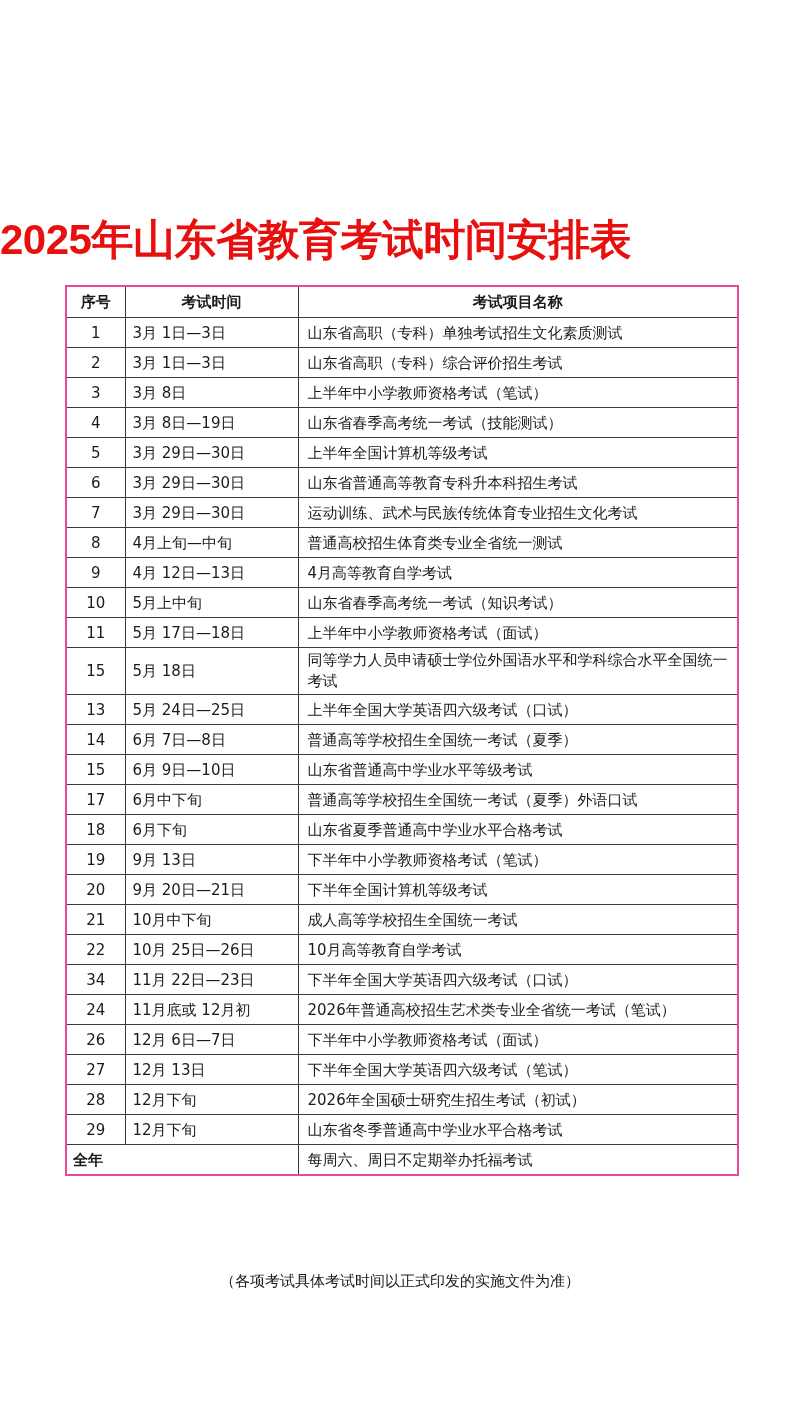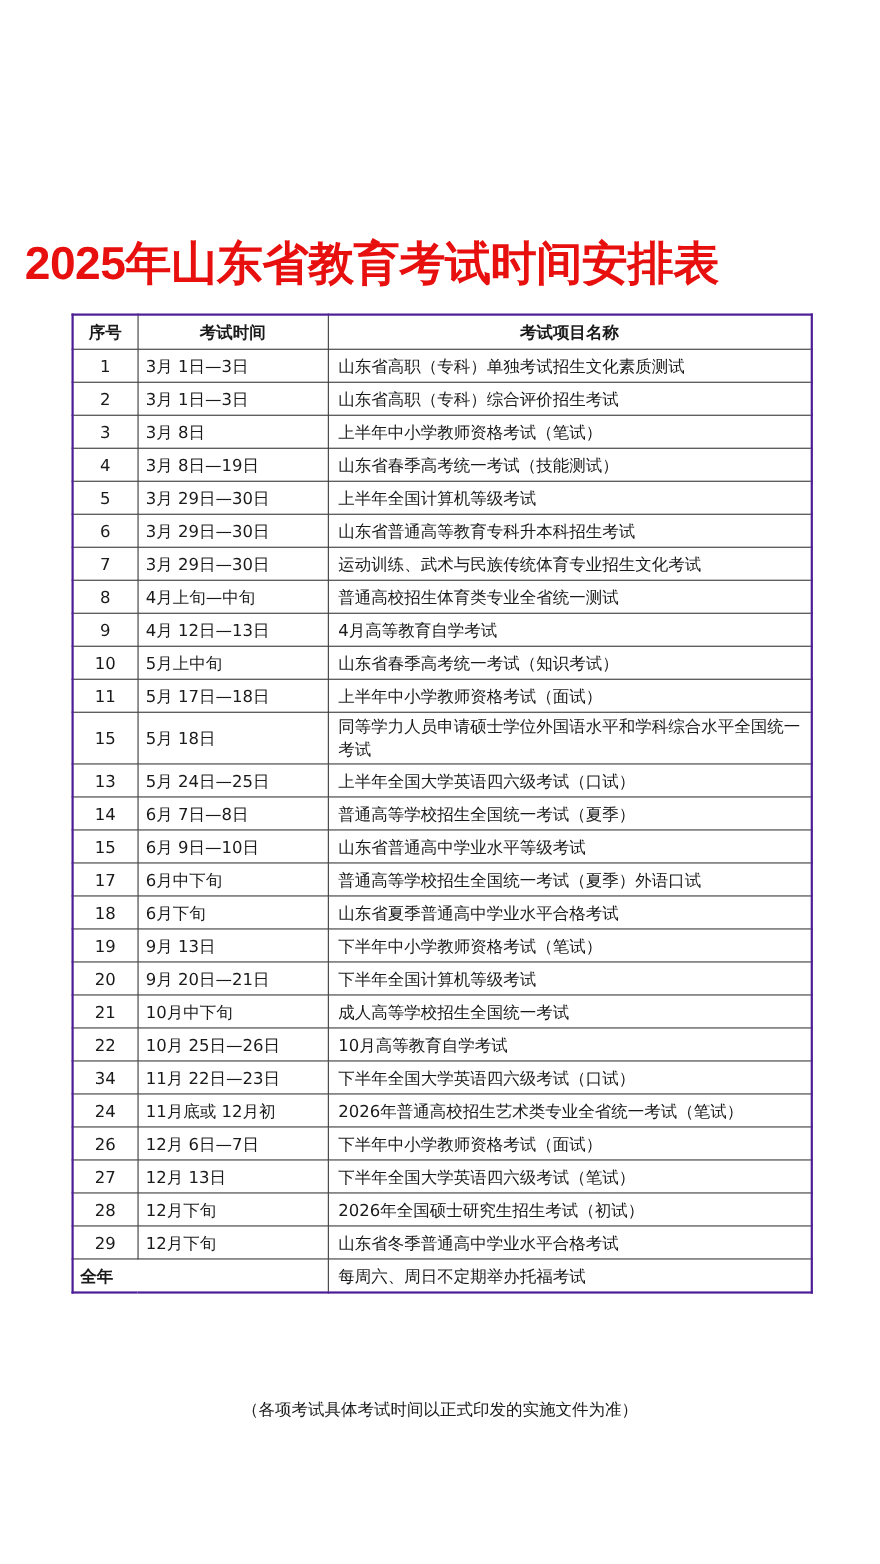--- a/index.html
+++ b/index.html
@@ -13,36 +13,35 @@
       position: relative;
       overflow: hidden;
       font-family: "DejaVu Sans", "Liberation Sans", sans-serif;
       color: #1a1a1a;
     }
     .title {
       position: absolute;
       top: 212px;
       left: 0;
       width: 676px;
-      text-align: center;
       font-family: "Liberation Sans", "DejaVu Sans", sans-serif;
       font-weight: bold;
       font-size: 42px;
       line-height: 56px;
       color: #e8100f;
       letter-spacing: -0.5px;
     }
     .sched-table {
       position: absolute;
       top: 285px;
       left: 65px;
       width: 672px;
       border-collapse: collapse;
       table-layout: fixed;
-      border: 2px solid #4c1d95;
+      border: 2px solid #ec4899;
     }
     .sched-table col.c1 { width: 59px; }
     .sched-table col.c2 { width: 173px; }
     .sched-table col.c3 { width: 440px; }
     .sched-table th, .sched-table td {
       border: 1.5px solid #3a3a3a;
       height: 29px;
       padding: 0 0 0 7px;
       font-size: 15px;
       line-height: 20px;

